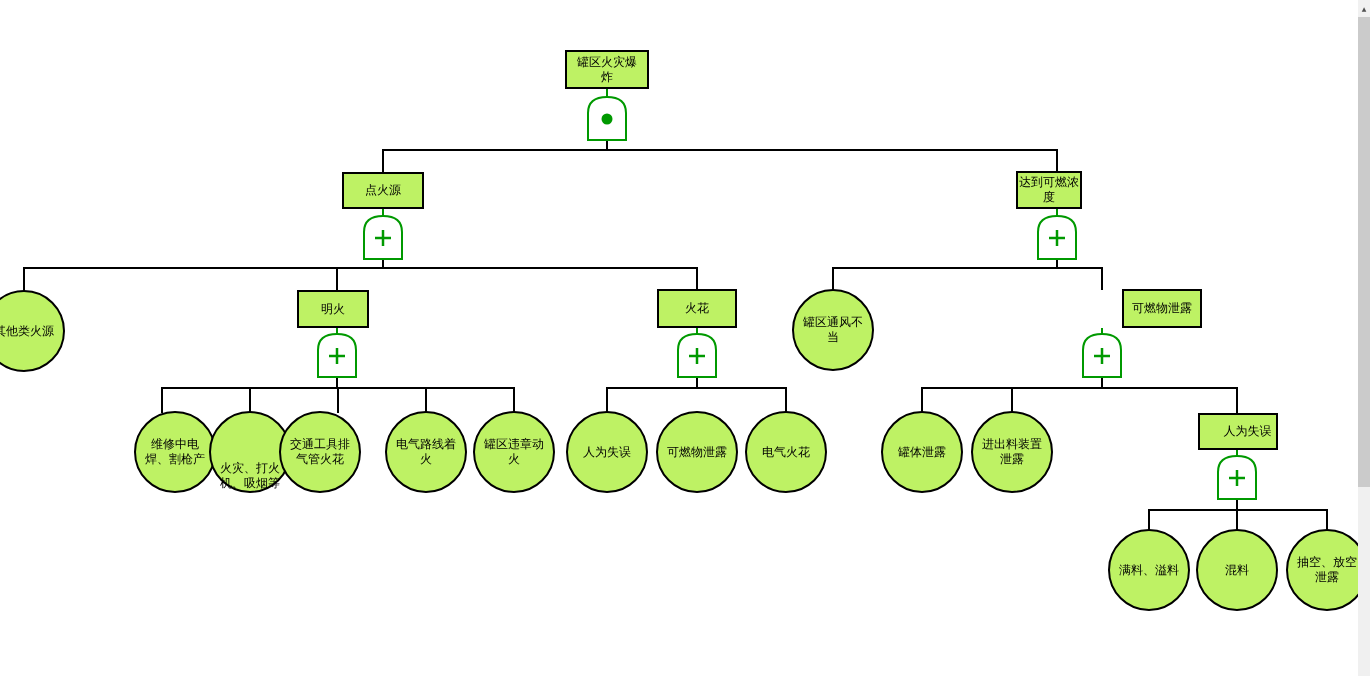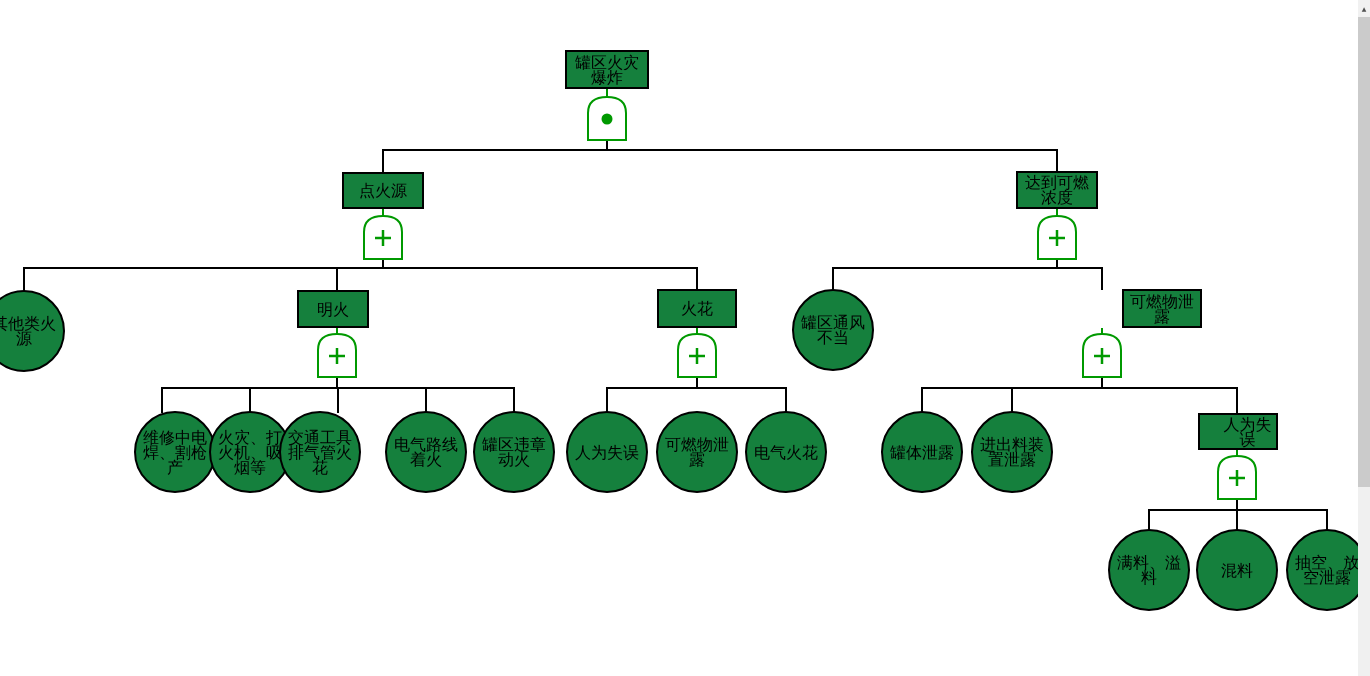--- a/index.html
+++ b/index.html
@@ -1,21 +1,21 @@
 <!DOCTYPE html>
 <html><head>
 <meta charset="utf-8">
 <style>
   html,body{margin:0;padding:0;background:#ffffff;}
   .canvas{position:relative;width:1370px;height:676px;overflow:hidden;background:#ffffff;
           font-family:"DejaVu Sans","Liberation Sans",sans-serif;}
   svg.layer{position:absolute;left:0;top:0;z-index:1;}
   .node{position:absolute;display:flex;align-items:center;justify-content:center;
-        background:#15803d;border:2px solid #000;box-sizing:border-box;z-index:2;
-        font-size:16px;line-height:15px;color:#000;text-align:center;}
+        background:#bef264;border:2px solid #000;box-sizing:border-box;z-index:2;
+        font-size:12px;line-height:15px;color:#000;text-align:center;}
   .node.circle{border-radius:50%;}
   .node .lbl{display:block;}
   .node.circle .lbl{width:64px;}
   .node.rect .lbl{width:68px;}
   .scrollbar{position:absolute;top:0;right:0;height:676px;z-index:5;}
   .sb-track{position:absolute;left:0;top:0;width:100%;height:100%;}
   .sb-btn{position:absolute;left:0;top:0;width:100%;height:16px;display:flex;
           align-items:center;justify-content:center;font-size:6px;}
   .sb-thumb{position:absolute;left:0;width:100%;}
 </style>
@@ -100,42 +100,42 @@
         <line x1="1237" y1="470" x2="1237" y2="486" stroke="#009900" stroke-width="2.5"></line>
       </g>
     </svg>
   <div id="nodes-layer">
       <div class="node rect" style="left: 565px; top: 50px; width: 84px; height: 39px;">
         <span class="lbl">罐区火灾爆炸</span>
       </div>
       <div class="node rect" style="left: 342px; top: 172px; width: 82px; height: 37px;">
         <span class="lbl">点火源</span>
       </div>
-      <div class="node rect" style="left: 1016px; top: 171px; width: 82px; height: 38px;">
+      <div class="node rect" style="left: 1016px; top: 171px; width: 66px; height: 38px;">
         <span class="lbl">达到可燃浓度</span>
       </div>
       <div class="node rect" style="left: 297px; top: 290px; width: 72px; height: 38px;">
         <span class="lbl">明火</span>
       </div>
       <div class="node rect" style="left: 657px; top: 289px; width: 80px; height: 39px;">
         <span class="lbl">火花</span>
       </div>
       <div class="node rect" style="left: 1122px; top: 289px; width: 80px; height: 39px;">
         <span class="lbl">可燃物泄露</span>
       </div>
       <div class="node rect" style="left: 1198px; top: 413px; width: 80px; height: 37px; padding-left: 19px;">
         <span class="lbl">人为失误</span>
       </div>
       <div class="node circle" style="left: -17px; top: 290px; width: 82px; height: 82px;">
         <span class="lbl">其他类火源</span>
       </div>
       <div class="node circle" style="left: 134px; top: 411px; width: 82px; height: 82px;">
         <span class="lbl">维修中电焊、割枪产</span>
       </div>
-      <div class="node circle" style="left: 209px; top: 411px; width: 82px; height: 82px;">
+      <div class="node circle" style="left: 209px; top: 411px; width: 82px; height: 82px; align-items: flex-end;">
         <span class="lbl">火灾、打火机、吸烟等</span>
       </div>
       <div class="node circle" style="left: 279px; top: 411px; width: 82px; height: 82px;">
         <span class="lbl">交通工具排气管火花</span>
       </div>
       <div class="node circle" style="left: 385px; top: 411px; width: 82px; height: 82px;">
         <span class="lbl">电气路线着火</span>
       </div>
       <div class="node circle" style="left: 473px; top: 411px; width: 82px; height: 82px;">
         <span class="lbl">罐区违章动火</span>

